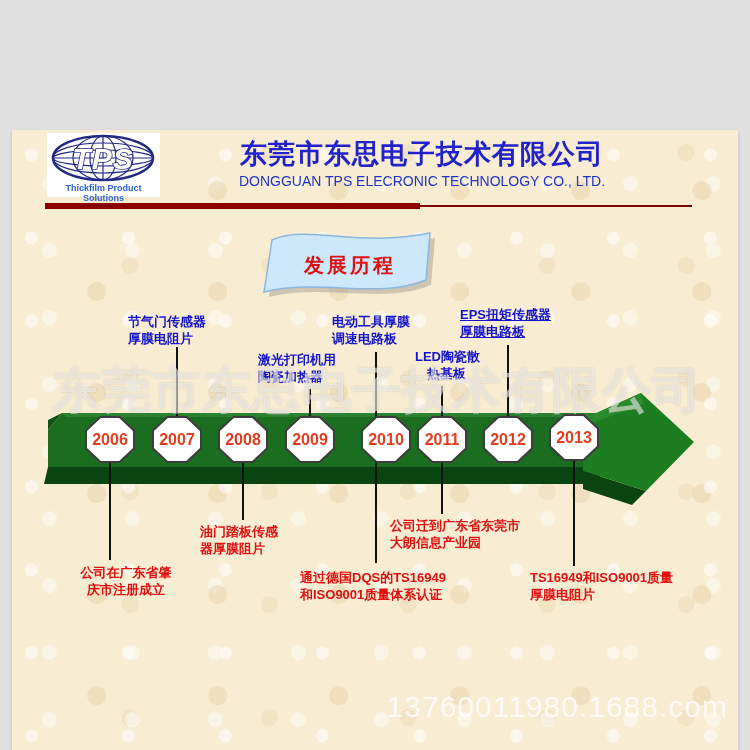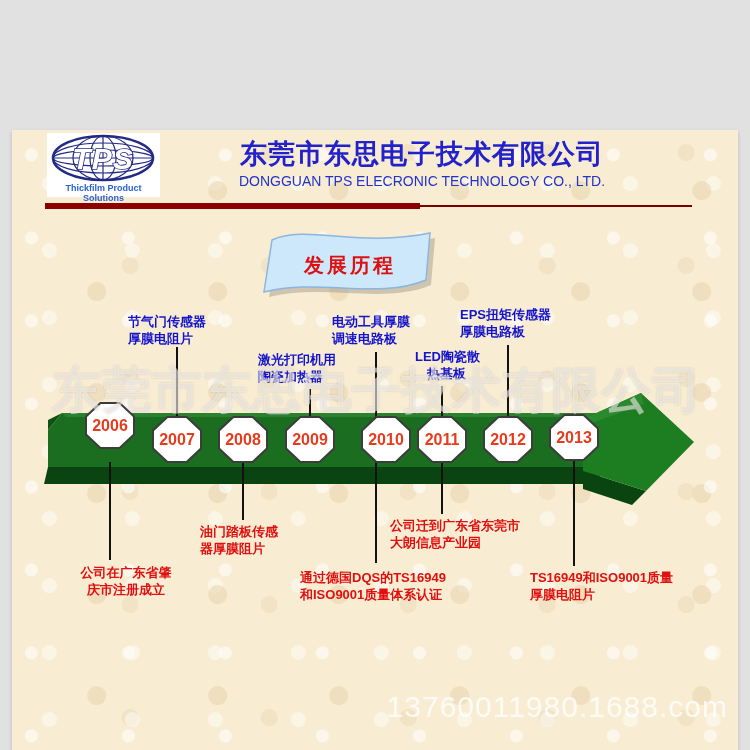--- a/index.html
+++ b/index.html
@@ -109,21 +109,21 @@
     <div class="conn" style="left:164px; top:217px; height:70px;"></div>
     <div class="conn" style="left:230px; top:332px; height:58px;"></div>
     <div class="conn" style="left:297px; top:259px; height:28px;"></div>
     <div class="conn" style="left:363px; top:222px; height:65px;"></div>
     <div class="conn" style="left:363px; top:332px; height:101px;"></div>
     <div class="conn" style="left:429px; top:256px; height:31px;"></div>
     <div class="conn" style="left:429px; top:332px; height:52px;"></div>
     <div class="conn" style="left:495px; top:215px; height:72px;"></div>
     <div class="conn" style="left:561px; top:330px; height:106px;"></div>
 
-    <div class="marker" style="left:73px;  top:272px;text-align:right;">
+    <div class="marker" style="left:73px;  top:286px;text-align:right;">
       <div class="oct-outer">
           <div class="oct-inner"></div>
         </div>
       <span class="yr">2006</span>
     </div>
     <div class="marker" style="left:140px; top:286px;">
       <div class="oct-outer">
           <div class="oct-inner"></div>
         </div>
       <span class="yr">2007</span>
@@ -174,21 +174,21 @@
         <span>厚膜电阻片</span>
     </div>
     <div class="evt blue" style="left:320px; top:183px;">
       <span>电动工具厚膜</span>
         <span>调速电路板</span>
     </div>
     <div class="evt blue" style="left:403px; top:218px;">
       <span>LED陶瓷散</span>
         <span style="margin-left:12px;">热基板</span>
     </div>
-    <div class="evt blue" style="left:448px; top:176px;">
+    <div class="evt blue" style="left:448px; top:176px;text-decoration:underline;">
       <span>EPS扭矩传感器</span>
         <span>厚膜电路板</span>
     </div>
 
     <div class="evt red" style="left:50px; top:434px; width:128px; text-align:center;">
       <span>公司在广东省肇</span>
         <span>庆市注册成立</span>
     </div>
     <div class="evt red" style="left:188px; top:393px;">
       <span>油门踏板传感</span>

